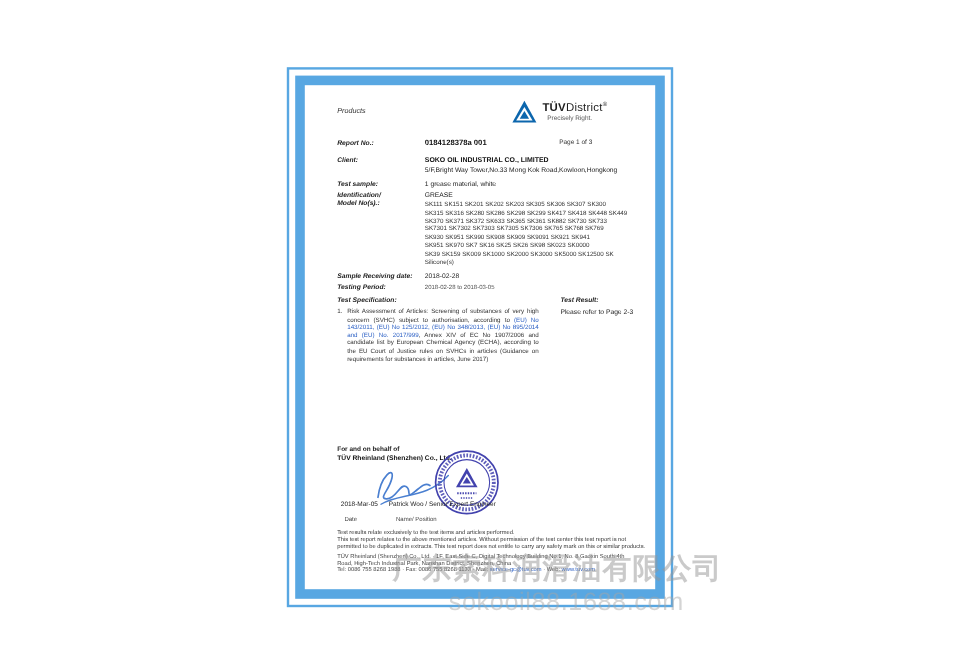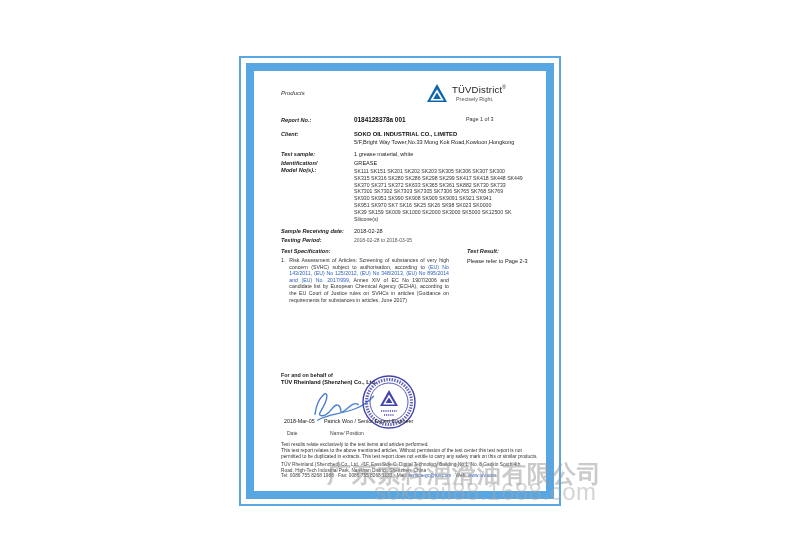--- a/index.html
+++ b/index.html
@@ -21,21 +21,21 @@
   }
   .abs { position:absolute; }
   .lbl { font-size:5.6px; font-weight:bold; font-style:italic; color:#222; }
   .val { font-size:5.6px; color:#222; }
   .val-b { font-size:5.8px; font-weight:bold; color:#111; }
   .tiny { font-size:5.2px; color:#333; line-height:6.8px; }
   .products { font-size:6px; font-style:italic; color:#333; }
   .logo-wrap { position:absolute; left:172px; top:11px; width:112px; height:26px; }
   .logo-tri { position:absolute; left:0; top:1px; }
   .brand { position:absolute; left:26px; top:2px; font-size:9.5px; color:#1c1c1c; letter-spacing:0.2px; }
-  .brand b { font-weight:normal; }
+  .brand b { font-weight:bold; }
   .brand sup { font-size:5px; }
   .tagline { position:absolute; left:30px; top:14px; font-size:5.4px; color:#555; }
   .pageno { font-size:5.4px; color:#333; }
   .spec-head { font-size:5.6px; font-weight:bold; font-style:italic; }
   .spec-body { display:flex; gap:4px; width:168px; }
   .spec-text { font-size:5.2px; line-height:6.6px; color:#333; text-align:justify; }
   .reg-blue { color:#2a5fc4; }
   .onbehalf1 { font-size:5.4px; font-weight:bold; color:#222; }
   .onbehalf2 { font-size:5.6px; font-weight:bold; color:#111; }
   .sig-svg { position:absolute; transform:rotate(-5deg); }
@@ -43,21 +43,21 @@
   .sig-line { font-size:5.4px; color:#222; }
   .sig-sub { font-size:5px; color:#444; }
   .fine { font-size:4.8px; line-height:5.8px; color:#333; width:258px; }
   .addr { font-size:4.8px; line-height:5.8px; color:#444; width:250px; }
   .link-blue { color:#2a5fc4; }
   .wm-cn {
     position:absolute; left:327px; top:458px; font-size:24px; font-weight:bold;
     color:rgba(150,150,150,0.5); letter-spacing:1px; z-index:5; white-space:nowrap;
   }
   .wm-url {
-    position:absolute; left:374px; top:478px; font-size:24px;
+    position:absolute; left:374px; top:490px; font-size:21px;
     color:rgba(165,165,165,0.48); letter-spacing:0.5px; z-index:5; white-space:nowrap;
   }
 </style>
 </head>
 <body>
 
 <div class="frame-line"></div>
 <div class="page-band"></div>
 
 <div class="page-content">

